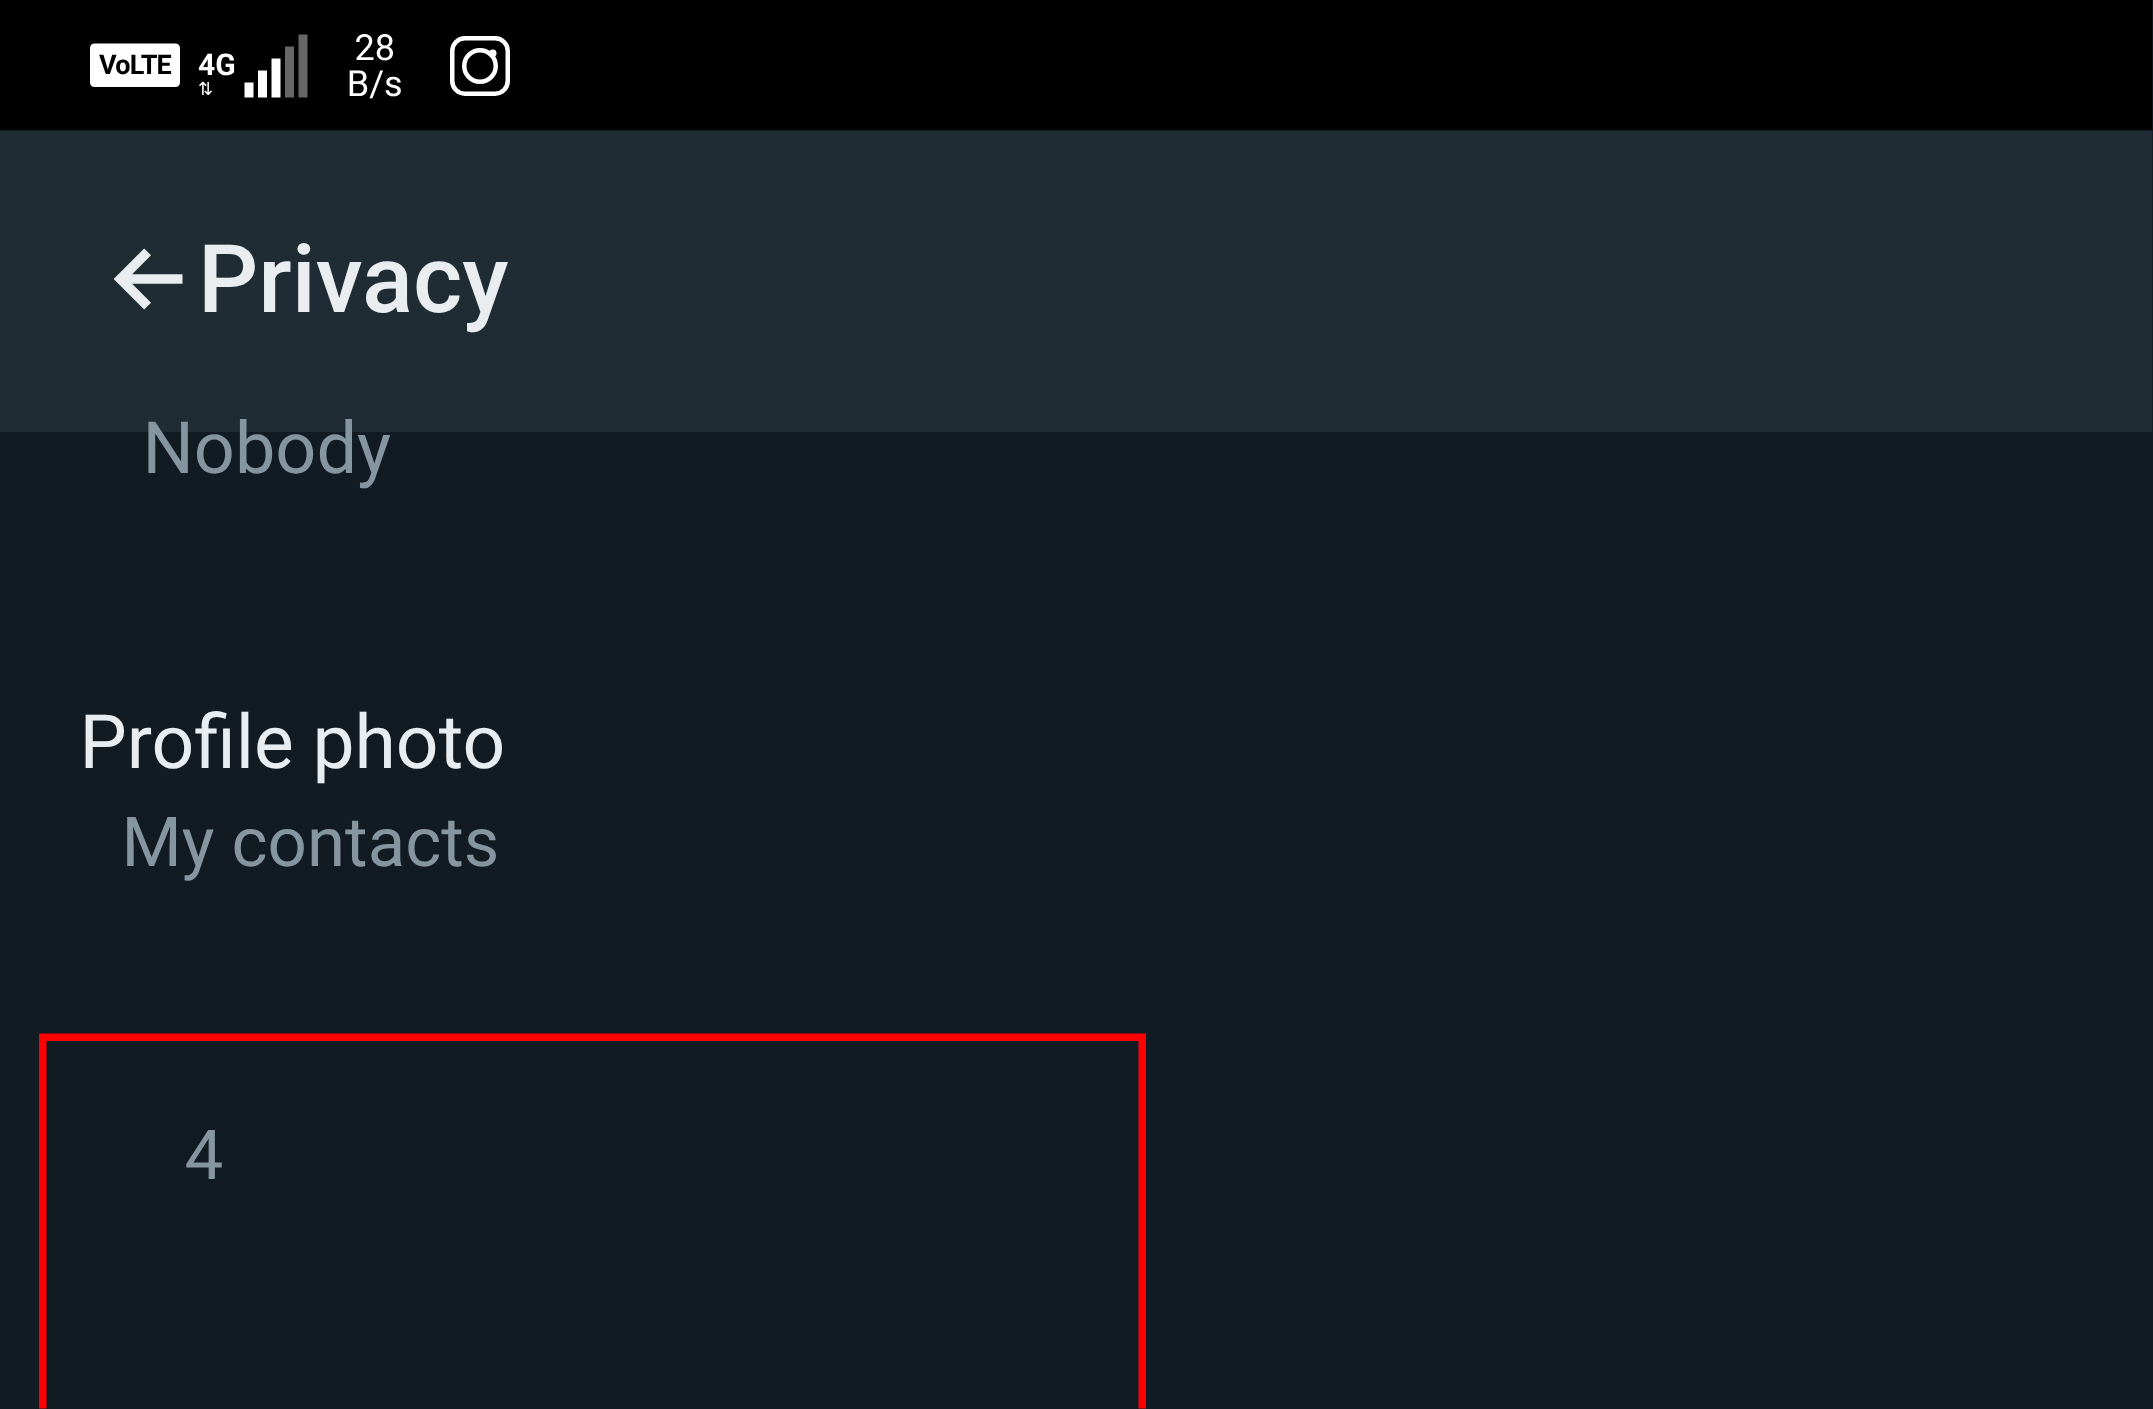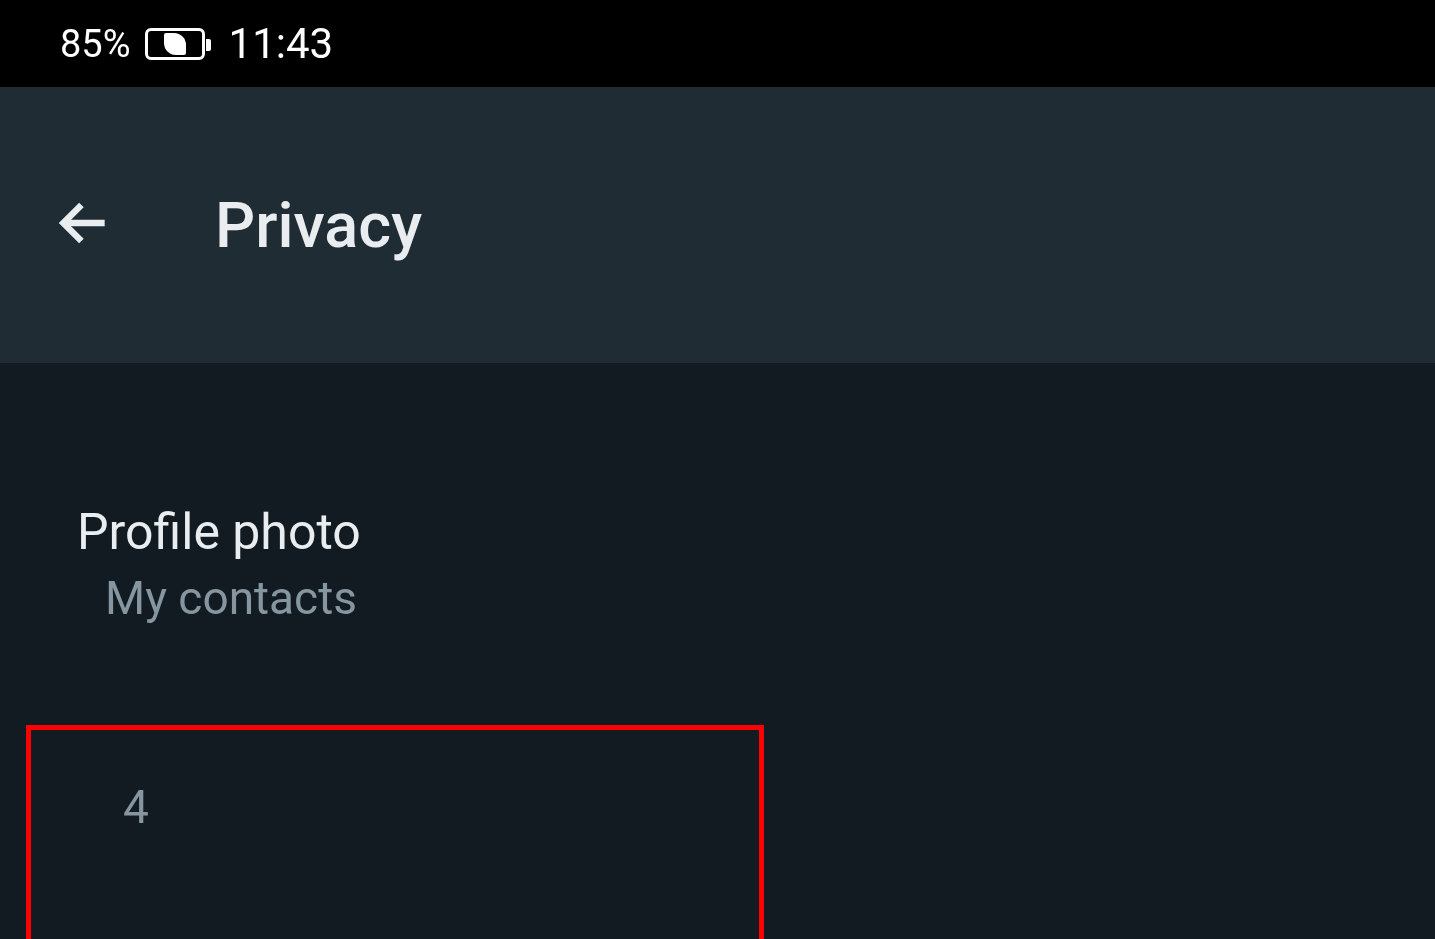--- a/index.html
+++ b/index.html
@@ -148,26 +148,25 @@
       height: 22px;
       background: #ffffff;
       border-radius: 2px 12px 2px 12px;
       transform: rotate(0deg);
     }
     .clock {
       font-size: 42px;
       margin-left: 10px;
     }
     .app-header {
-      height: 276px;
+      height: 201px;
       background: #1f2c34;
       display: flex;
       align-items: center;
-      padding: 0 53px;
-      gap: 100px;
+      padding: 0 70px;
     }
     .back-button {
       cursor: pointer;
       color: #e9edf0;
     }
     .back-arrow-svg {
       width: 62px;
       height: 62px;
     }
     .header-title {
@@ -181,21 +180,21 @@
     .partial-item {
       padding: 0 95px 0 95px;
       margin-top: -18px;
       overflow: hidden;
     }
     .partial-text {
       font-size: 48px;
       color: #8596a0;
     }
     .setting-item {
-      padding: 35px 77px;
+      padding: 35px 53px;
       cursor: pointer;
     }
     .setting-title {
       font-size: 50px;
       color: #e9edf0;
       margin-bottom: 10px;
     }
     .setting-value {
       font-size: 46px;
       color: #8596a0;
@@ -218,40 +217,57 @@
       pointer-events: none;
     }
     .blocked-item {
       padding: 55px 95px 35px 95px;
     }
   </style>
 </head>
 <body>
 
 <div class="status-bar">
-  <div class="status-right">
-    <span class="battery-pct">85%</span>
-    <div class="battery-icon">
-      <div class="battery-leaf"></div>
+  <div class="status-left">
+    <span class="volte-badge">VoLTE</span>
+    <div class="signal-cluster">
+      <div class="signal-4g">
+        <span class="signal-4g-text">4G</span>
+        <span class="signal-arrows">⇅</span>
+      </div>
+      <div class="signal-bars">
+        <div class="bar bar1"></div>
+        <div class="bar bar2"></div>
+        <div class="bar bar3"></div>
+        <div class="bar bar4 dim"></div>
+        <div class="bar bar5 dim"></div>
+      </div>
     </div>
-    <span class="clock">11:43</span>
+    <div class="speed-block">
+      <span class="speed-num">28</span>
+      <span class="speed-unit">B/s</span>
+    </div>
+    <div class="instagram-icon"></div>
   </div>
 </div>
 
 <div class="app-header">
   <div class="back-button">
     <svg class="back-arrow-svg" viewBox="0 0 24 24" fill="none" stroke="currentColor" stroke-width="2.5">
       <line x1="20" y1="12" x2="4" y2="12"></line>
       <polyline points="11 5 4 12 11 19"></polyline>
     </svg>
   </div>
   <div class="header-title">Privacy</div>
 </div>
 
 <div class="content">
+  <div class="partial-item">
+    <div class="partial-text">Nobody</div>
+  </div>
 
   <div class="setting-item profile-photo-item">
     <div class="setting-title">Profile photo</div>
     <div class="setting-value">My contacts</div>
   </div>
 
   <div class="blocked-item-wrapper">
     <div class="setting-item blocked-item">
       <div class="setting-value">4</div>
     </div>

